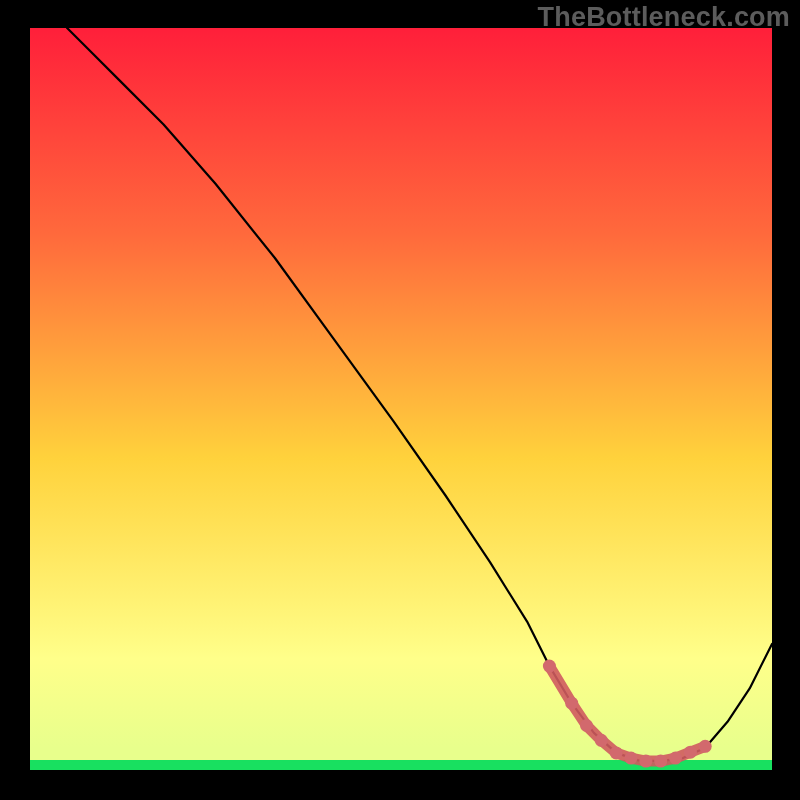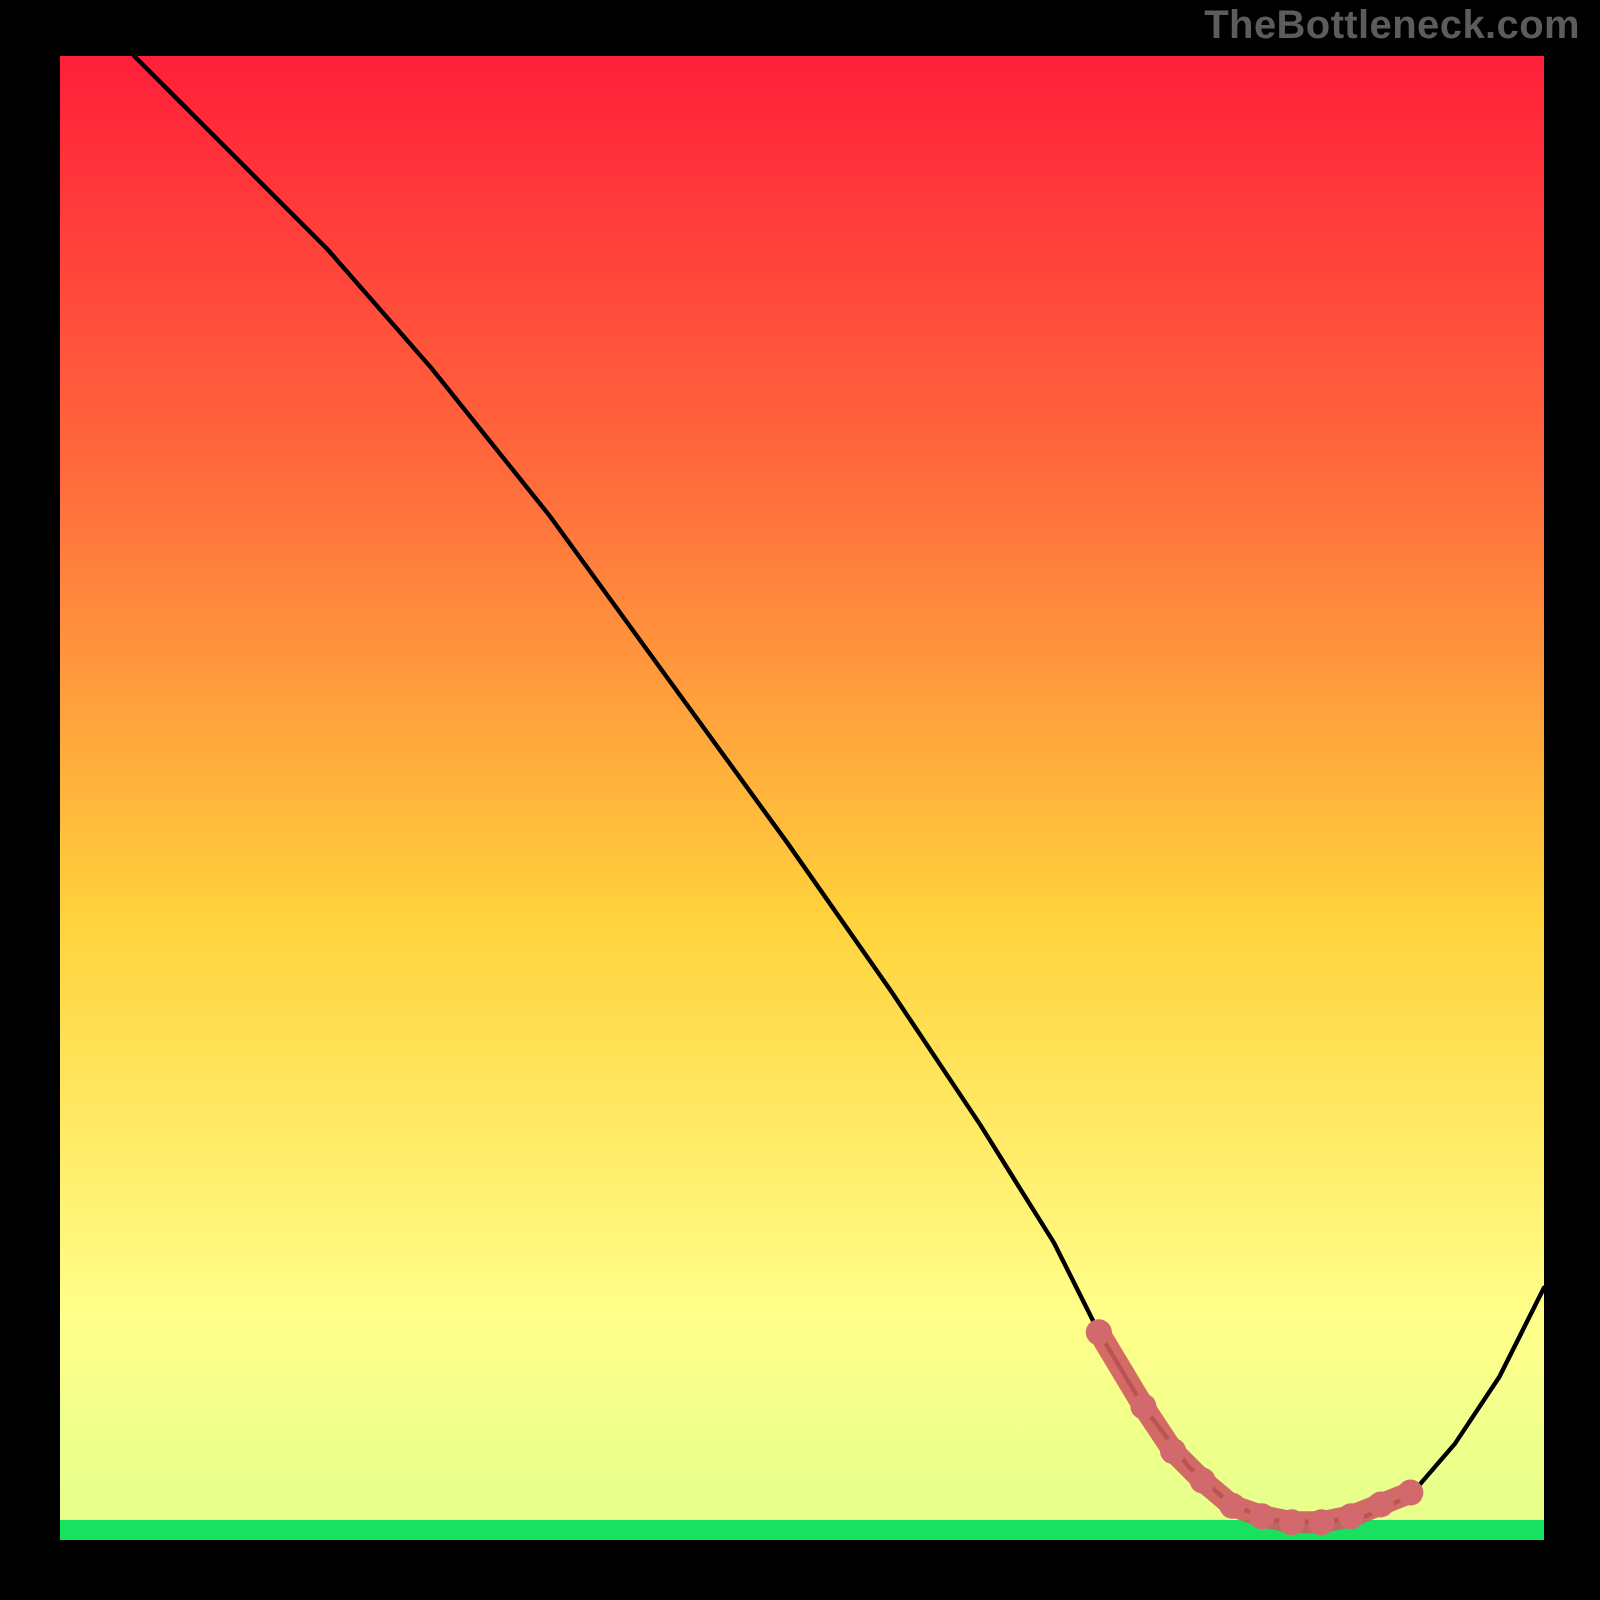--- a/index.html
+++ b/index.html
@@ -18,21 +18,21 @@
   svg.plot {
     position: absolute;
     left: 0;
     top: 0;
   }
   .attribution {
     position: absolute;
     top: 2px;
     right: 10px;
     font-family: Arial, Helvetica, sans-serif;
-    font-size: 20px;
+    font-size: 27px;
     font-weight: 600;
     color: #5c5c5c;
     letter-spacing: 0.2px;
     user-select: none;
   }
 </style>
 </head>
 <body>
 
 <div class="stage">

